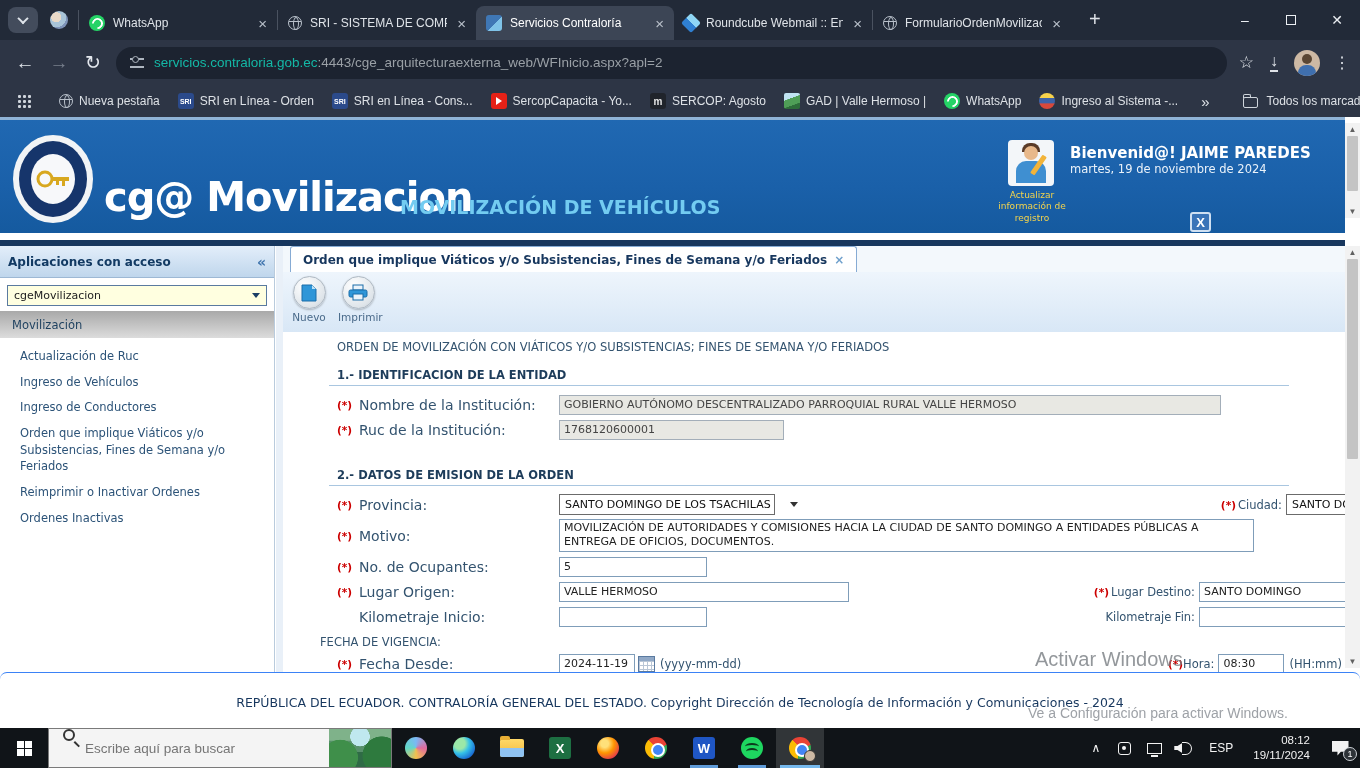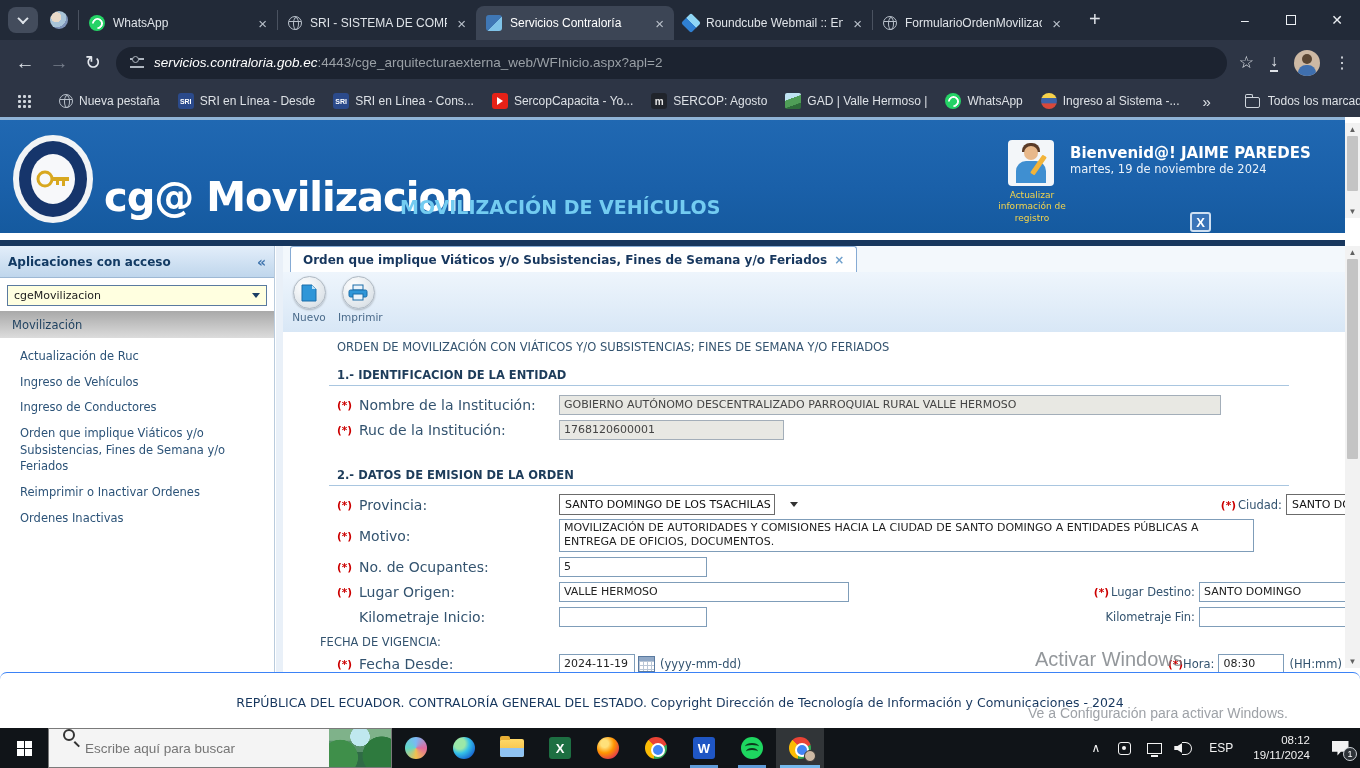--- a/index.html
+++ b/index.html
@@ -21,21 +21,21 @@
   .wincontrols { margin-left:auto; display:flex; align-items:center; height:40px; }
   .winbtn { width:46px; height:40px; display:flex; align-items:center; justify-content:center; color:#eceff3; font-size:14px; }
   .maxsq { width:10px; height:10px; border:1.5px solid #eceff3; }
 
   .btoolbar { position:absolute; left:0; top:40px; width:1360px; height:45px; background:#2d3545; display:flex; align-items:center; }
   .navic { color:#e4e8ee; font-size:19px; width:34px; text-align:center; }
   .navic.disabled { color:#79818e; }
   .urlbar { flex:1; height:32px; margin:0 12px 0 6px; background:#1c2330; border-radius:16px; display:flex; align-items:center; padding:0 14px; font-size:13.5px; }
   .siteinfo { width:14px; height:10px; margin-right:10px; border-top:2px solid #aeb6c0; border-bottom:2px solid #aeb6c0; position:relative; }
   .siteinfo::before { content:""; position:absolute; left:2px; top:-4px; width:5px; height:5px; border-radius:50%; background:#1c2330; border:1.5px solid #aeb6c0; }
-  .u-domain { color:#ffffff; white-space:nowrap;font-style:italic; }
+  .u-domain { color:#14b8a6; white-space:nowrap; }
   .u-path { color:#9aa0a6; white-space:nowrap; overflow:hidden; }
   .act-star { color:#dfe3e8; font-size:17px; margin-right:16px; }
   .act-dl { color:#dfe3e8; font-size:16px; margin-right:16px; border-bottom:2px solid #dfe3e8; line-height:1; padding-bottom:1px; }
   .avatar-br { width:26px; height:26px; border-radius:50%; margin-right:14px; background:#cdb9a4; position:relative; overflow:hidden; }
   .avatar-br::before { content:""; position:absolute; left:8px; top:4px; width:10px; height:10px; border-radius:50%; background:#5a4633; }
   .avatar-br::after { content:""; position:absolute; left:4px; top:15px; width:18px; height:12px; border-radius:8px 8px 0 0; background:#3f6fae; }
   .act-menu { color:#dfe3e8; font-size:16px; margin-right:10px; }
 
   .bookmarksbar { position:absolute; left:0; top:85px; width:1360px; height:32px; background:#2d3545; display:flex; align-items:center; color:#dde1e6; font-size:12px; }
   .appsgrid { width:12px; height:12px; margin:0 12px 0 18px; position:relative; }
@@ -262,21 +262,21 @@
 
   <div class="bookmarksbar">
     <span class="appsgrid"></span>
     <span class="bmsep"></span>
     <span class="bm">
         <span class="ic-globe"></span>
         <span>Nueva pestaña</span>
       </span>
     <span class="bm">
         <span class="bmicon ic-sri">SRI</span>
-        <span>SRI en Línea - Desde</span>
+        <span>SRI en Línea - Orden</span>
       </span>
     <span class="bm">
         <span class="bmicon ic-sri">SRI</span>
         <span>SRI en Línea - Cons...</span>
       </span>
     <span class="bm">
         <span class="bmicon ic-yt"></span>
         <span>SercopCapacita - Yo...</span>
       </span>
     <span class="bm">

